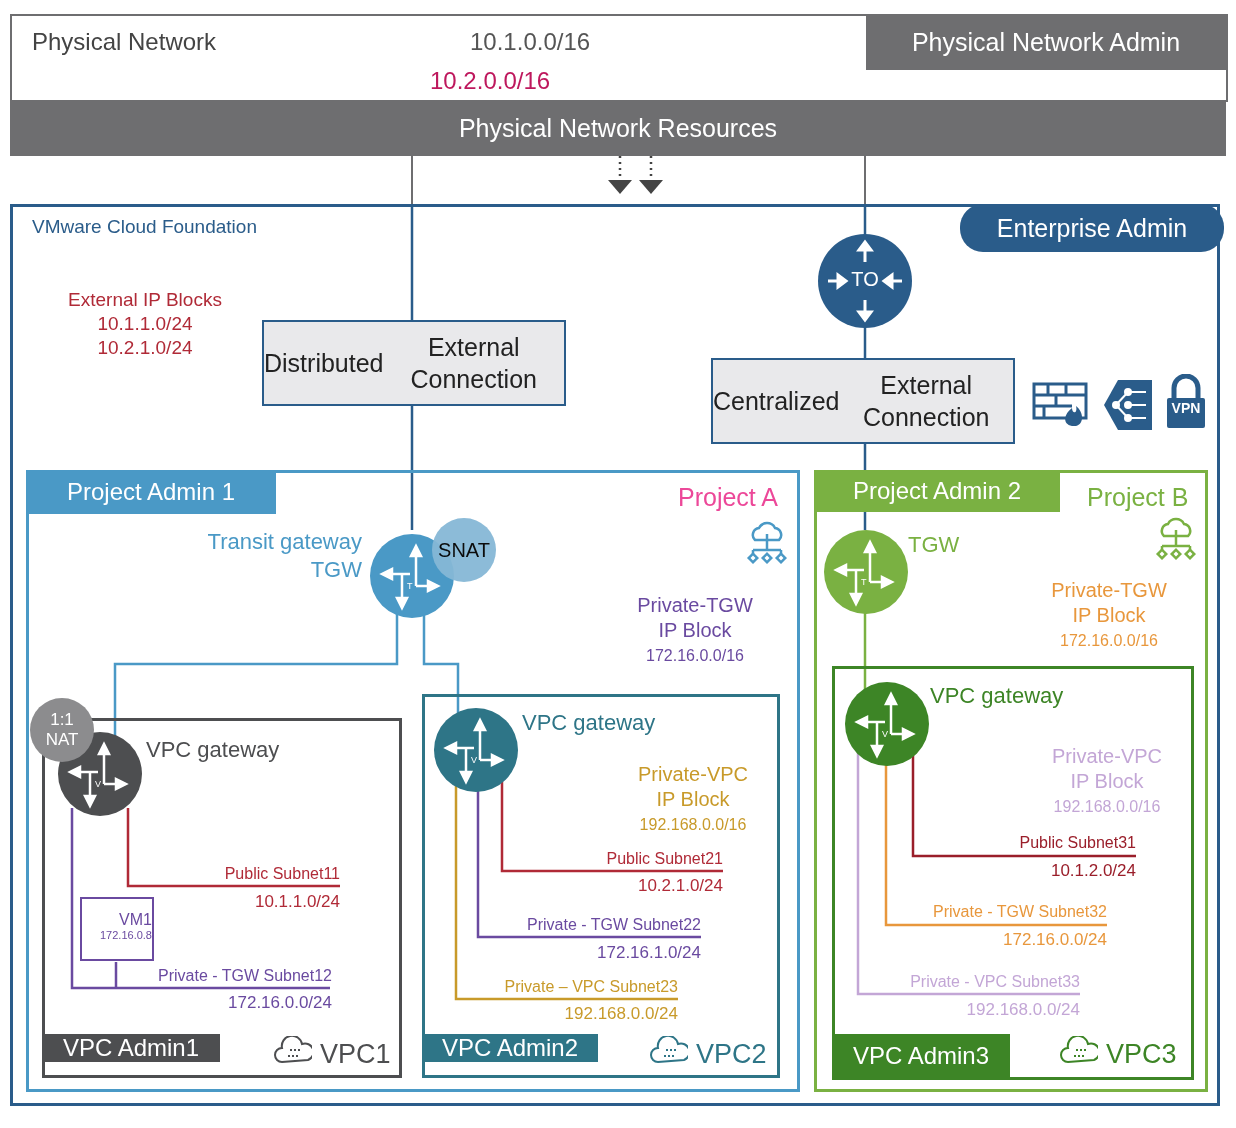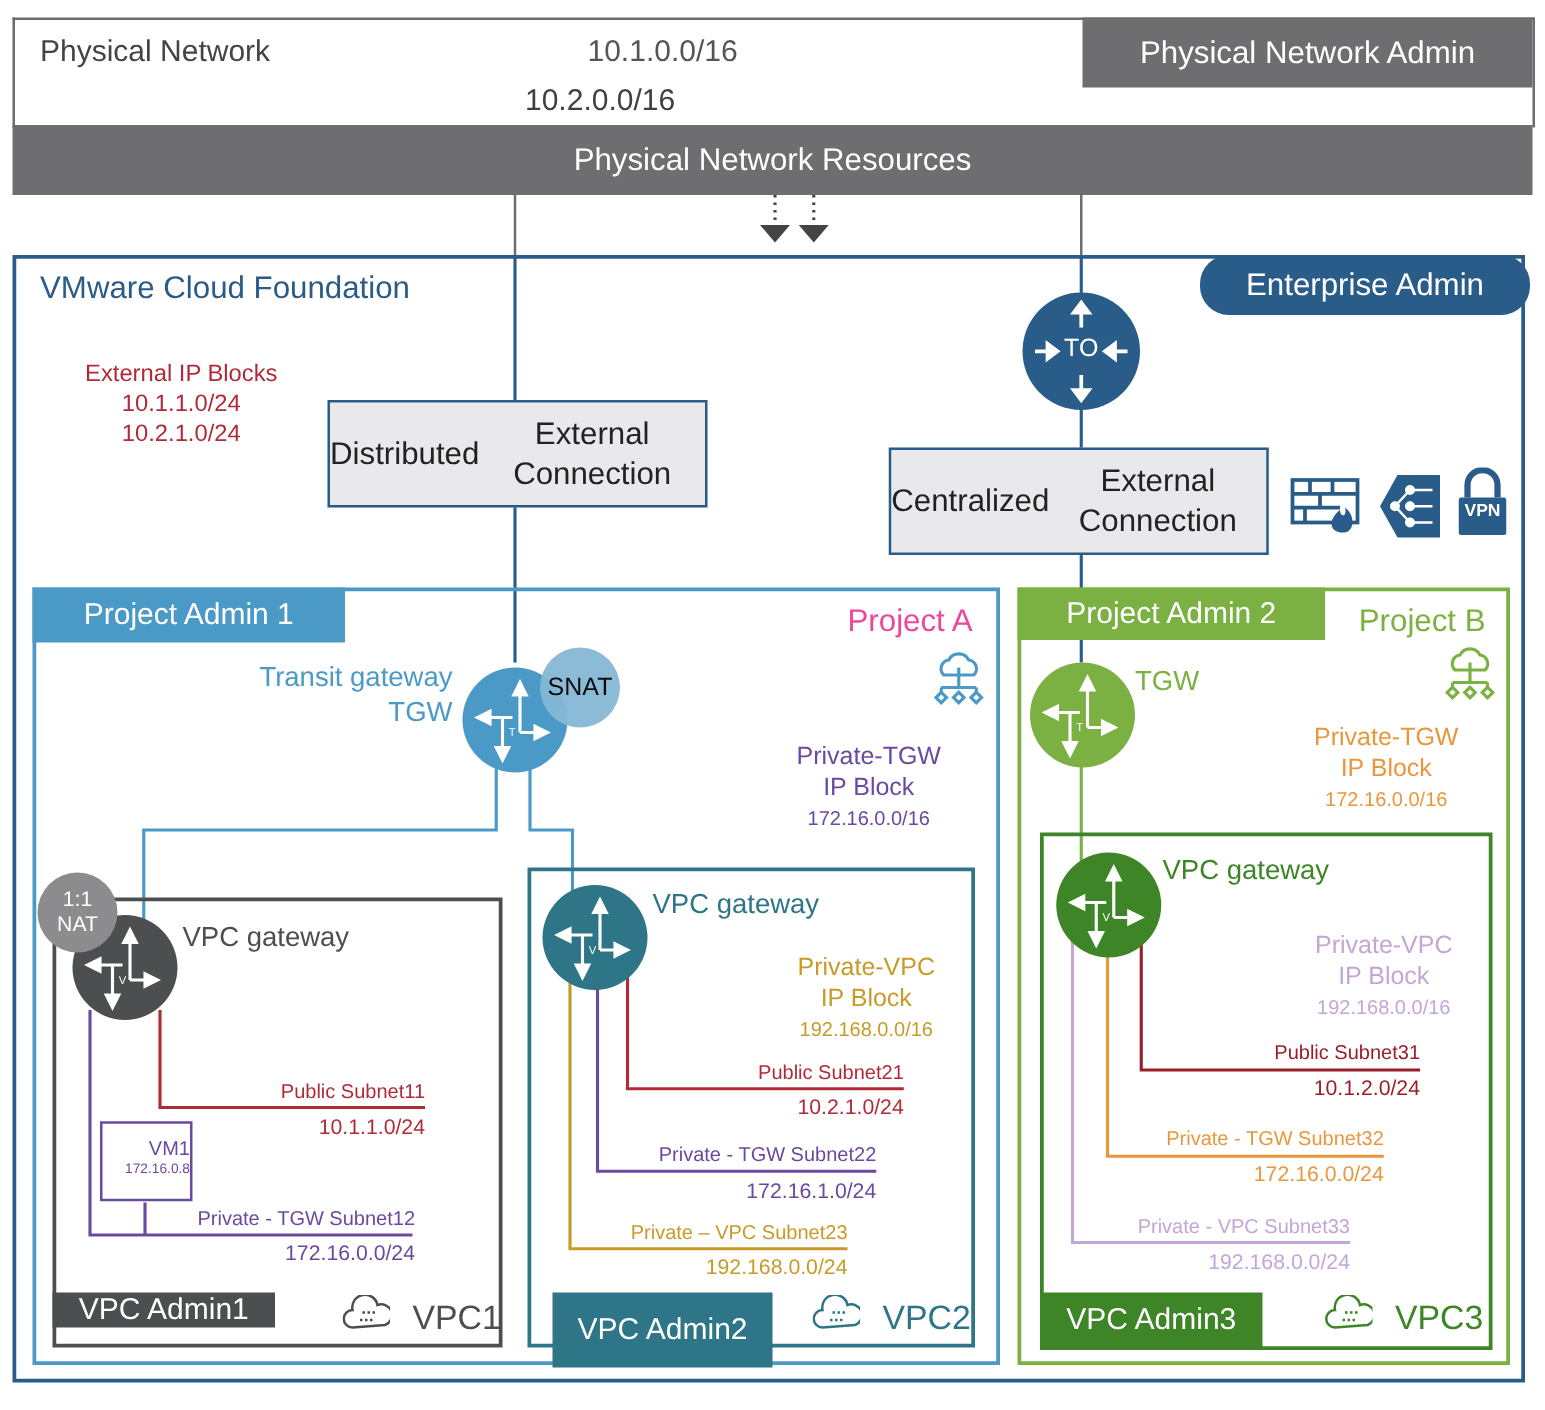--- a/index.html
+++ b/index.html
@@ -15,21 +15,21 @@
   #ent-admin{left:960px;top:204px;width:264px;height:48px;background:#2a5c8a;color:#fff;font-size:25px;display:flex;align-items:center;justify-content:center;border-radius:23px;}
   .box-gray{position:absolute;background:#e9e9eb;border:2px solid #2a5c8a;box-sizing:border-box;display:flex;align-items:center;justify-content:center;text-align:center;font-size:25px;color:#222;line-height:32px;flex-direction:row;}
   
   #projA{left:26px;top:470px;width:774px;height:622px;border:3px solid #4a99c6;box-sizing:border-box;}
   #projA-hdr{left:26px;top:470px;width:250px;height:44px;background:#4a99c6;color:#fff;font-size:24px;display:flex;align-items:center;justify-content:center;}
   #projB{left:814px;top:470px;width:394px;height:622px;border:3px solid #7ab142;box-sizing:border-box;}
   #projB-hdr{left:814px;top:470px;width:246px;height:42px;background:#7ab142;color:#fff;font-size:24px;display:flex;align-items:center;justify-content:center;}
   
   .vpc{position:absolute;box-sizing:border-box;border:3px solid;}
   .vpc-hdr{position:absolute;color:#fff;font-size:24px;display:flex;align-items:center;justify-content:center;}
-  .vpc-name{position:absolute;font-size:27px;display:flex;align-items:center;gap:18px;}
+  .vpc-name{position:absolute;font-size:27px;display:flex;align-items:center;gap:8px;}
   .router{position:absolute;border-radius:50%;}
   .small{font-size:16px;}
   svg.lines{position:absolute;left:0;top:0;}
 </style>
 </head>
 <body>
 
 <svg class="lines" width="1236" height="1128">
 
   <line x1="412" y1="156" x2="412" y2="206" stroke="#6e6e70" stroke-width="2"></line>
@@ -61,26 +61,26 @@
   <path d="M456 780 L456 999 L678 999" fill="none" stroke="#c89a2a" stroke-width="2.5"></path>
 
   <path d="M913 752 L913 856 L1136 856" fill="none" stroke="#9a1e2a" stroke-width="2.5"></path>
   <path d="M886 760 L886 925 L1107 925" fill="none" stroke="#e8973c" stroke-width="2.5"></path>
   <path d="M858 750 L858 994 L1080 994" fill="none" stroke="#c3a6d6" stroke-width="2.5"></path>
 </svg>
 
 <div class="abs" id="phys"></div>
 <div class="t" style="left:32px;top:28px;font-size:24px;color:#444;">Physical Network</div>
 <div class="t" style="left:470px;top:28px;font-size:24px;color:#555;">10.1.0.0/16</div>
-<div class="t" style="left:420px;top:67px;font-size:24px;color:#404040;">10.2.0.0/16</div>
+<div class="t" style="left:430px;top:67px;font-size:24px;color:#be185d;">10.2.0.0/16</div>
 <div class="abs" id="phys-admin">Physical Network Admin</div>
 <div class="abs" id="phys-res">Physical Network Resources</div>
 
 <div class="abs" id="vcf"></div>
-<div class="t" style="left:32px;top:216px;font-size:25px;color:#2a5c8a;">VMware Cloud Foundation</div>
+<div class="t" style="left:32px;top:216px;font-size:19px;color:#2a5c8a;">VMware Cloud Foundation</div>
 <div class="abs" id="ent-admin">Enterprise Admin</div>
 
 <div class="abs" style="left:40px;top:288px;width:210px;text-align:center;color:#b02a37;font-size:19px;line-height:24px;">
   <div>External IP Blocks</div>
   <div>10.1.1.0/24</div>
   <div>10.2.1.0/24</div>
 </div>
 
 <div class="box-gray" style="left:262px;top:320px;width:304px;height:86px;">
   <div>Distributed</div>
@@ -220,21 +220,21 @@
 <div class="t" style="right:896px;top:865px;font-size:16px;color:#b02a37;">Public Subnet11</div>
 <div class="t" style="right:896px;top:892px;font-size:17px;color:#b02a37;">10.1.1.0/24</div>
 <div class="abs" style="left:80px;top:897px;width:74px;height:64px;border:2px solid #6a4aa0;box-sizing:border-box;background:#fff;color:#6a4aa0;text-align:right;">
   <div style="font-size:16px;margin-top:12px;">VM1</div>
   <div style="font-size:11px;">172.16.0.8</div>
 </div>
 <div class="t" style="right:904px;top:967px;font-size:16px;color:#6a4aa0;">Private - TGW Subnet12</div>
 <div class="t" style="right:904px;top:993px;font-size:17px;color:#6a4aa0;">172.16.0.0/24</div>
 
 <div class="vpc" style="left:422px;top:694px;width:358px;height:384px;border-color:#2e7587;"></div>
-<div class="vpc-hdr" style="left:422px;top:1034px;width:176px;height:60px;background:#2e7587;margin-left:20px;">VPC Admin2</div>
+<div class="vpc-hdr" style="left:422px;top:1034px;width:176px;height:28px;background:#2e7587;">VPC Admin2</div>
 <div class="vpc-name" style="left:650px;top:1036px;color:#2e7587;">
   <span>
     <svg width="38" height="30">
         <g fill="none" stroke="#2e7587" stroke-width="2">
           <path d="M8 26 A7 7 0 0 1 8 12 A10 10 0 0 1 28 8 A8 8 0 0 1 34 24 Z"></path>
           <line x1="16" y1="14" x2="28" y2="14" stroke-dasharray="2,2"></line>
           <line x1="14" y1="20" x2="26" y2="20" stroke-dasharray="2,2"></line>
         </g>
       </svg>
   </span>

